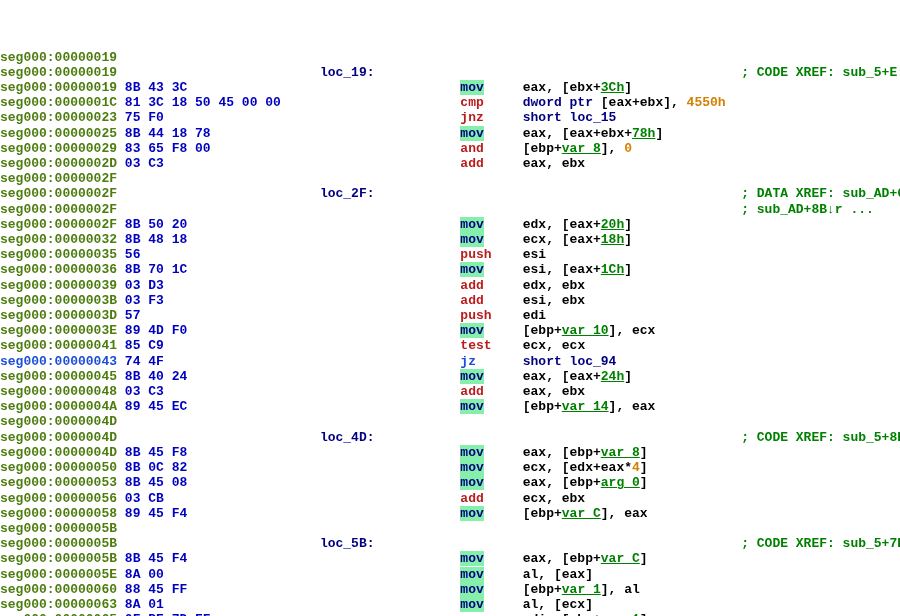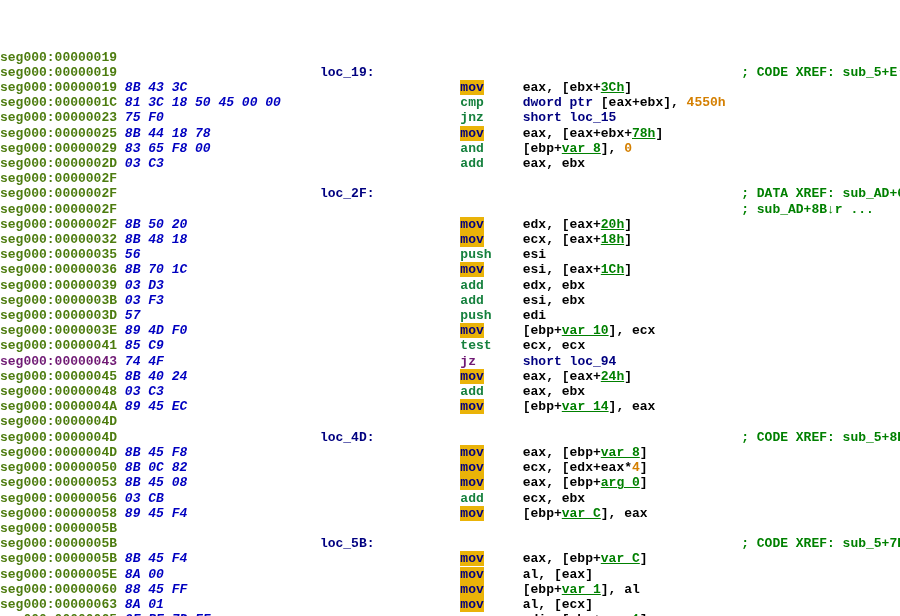--- a/index.html
+++ b/index.html
@@ -8,28 +8,28 @@
     font-weight: bold;
     background: #fff;
     color: #000;
     margin: 0;
     padding: 4px 0;
     white-space: pre;
     line-height: 15.2px;
   }
   .line { display: block; }
   .seg { color: #4d7c0f; }
-  .bytes { color: #0000c0; font-style: italic; }
+  .bytes { color: #0000c0; }
   .lbl { color: #000080; }
-  .mnem { color: #15803d; }
-  .hl { background: #eab308; color: #000080; }
+  .mnem { color: #b91c1c; }
+  .hl { background: #86efac; color: #000080; }
   .reg { color: #000; }
   .offs { color: #008000; text-decoration: underline; }
   .num { color: #d47f00; }
-  .comment { color: #701a75; }
+  .comment { color: #1d4ed8; }
   .xref { color: #008000; }
   .kw { color: #000080; margin-top: 12px; }
 </style>
 </head>
 <body>
 
 
 <div id="listing"><div class="line"><span class="seg">seg000:00000019</span> <span class="bytes">                         </span>                          </div><div class="line"><span class="seg">seg000:00000019</span> <span class="bytes">                         </span><span class="lbl">loc_19:           </span>                                    <span class="xref">; CODE XREF: sub_5+E↑j</span></div><div class="line"><span class="seg">seg000:00000019</span> <span class="bytes">8B 43 3C                 </span>                  <span class="mnem hl">mov</span>     <span class="reg">eax</span><span class="reg">, [</span><span class="reg">ebx</span><span class="reg">+</span><span class="offs">3Ch</span><span class="reg">]</span></div><div class="line"><span class="seg">seg000:0000001C</span> <span class="bytes">81 3C 18 50 45 00 00     </span>                  <span class="mnem">cmp</span>     <span class="kw">dword ptr</span><span class="reg"> [</span><span class="reg">eax</span><span class="reg">+</span><span class="reg">ebx</span><span class="reg">], </span><span class="num">4550h</span></div><div class="line"><span class="seg">seg000:00000023</span> <span class="bytes">75 F0                    </span>                  <span class="mnem">jnz</span>     <span class="kw">short</span><span class="reg"> </span><span class="lbl">loc_15</span></div><div class="line"><span class="seg">seg000:00000025</span> <span class="bytes">8B 44 18 78              </span>                  <span class="mnem hl">mov</span>     <span class="reg">eax</span><span class="reg">, [</span><span class="reg">eax</span><span class="reg">+</span><span class="reg">ebx</span><span class="reg">+</span><span class="offs">78h</span><span class="reg">]</span></div><div class="line"><span class="seg">seg000:00000029</span> <span class="bytes">83 65 F8 00              </span>                  <span class="mnem">and</span>     <span class="reg">[</span><span class="reg">ebp</span><span class="reg">+</span><span class="offs">var_8</span><span class="reg">], </span><span class="num">0</span></div><div class="line"><span class="seg">seg000:0000002D</span> <span class="bytes">03 C3                    </span>                  <span class="mnem">add</span>     <span class="reg">eax</span><span class="reg">, </span><span class="reg">ebx</span></div><div class="line"><span class="seg">seg000:0000002F</span> <span class="bytes">                         </span>                          </div><div class="line"><span class="seg">seg000:0000002F</span> <span class="bytes">                         </span><span class="lbl">loc_2F:           </span>                                    <span class="xref">; DATA XREF: sub_AD+6↓r</span></div><div class="line"><span class="seg">seg000:0000002F</span> <span class="bytes">                         </span>                                                      <span class="xref">; sub_AD+8B↓r ...</span></div><div class="line"><span class="seg">seg000:0000002F</span> <span class="bytes">8B 50 20                 </span>                  <span class="mnem hl">mov</span>     <span class="reg">edx</span><span class="reg">, [</span><span class="reg">eax</span><span class="reg">+</span><span class="offs">20h</span><span class="reg">]</span></div><div class="line"><span class="seg">seg000:00000032</span> <span class="bytes">8B 48 18                 </span>                  <span class="mnem hl">mov</span>     <span class="reg">ecx</span><span class="reg">, [</span><span class="reg">eax</span><span class="reg">+</span><span class="offs">18h</span><span class="reg">]</span></div><div class="line"><span class="seg">seg000:00000035</span> <span class="bytes">56                       </span>                  <span class="mnem">push</span>    <span class="reg">esi</span></div><div class="line"><span class="seg">seg000:00000036</span> <span class="bytes">8B 70 1C                 </span>                  <span class="mnem hl">mov</span>     <span class="reg">esi</span><span class="reg">, [</span><span class="reg">eax</span><span class="reg">+</span><span class="offs">1Ch</span><span class="reg">]</span></div><div class="line"><span class="seg">seg000:00000039</span> <span class="bytes">03 D3                    </span>                  <span class="mnem">add</span>     <span class="reg">edx</span><span class="reg">, </span><span class="reg">ebx</span></div><div class="line"><span class="seg">seg000:0000003B</span> <span class="bytes">03 F3                    </span>                  <span class="mnem">add</span>     <span class="reg">esi</span><span class="reg">, </span><span class="reg">ebx</span></div><div class="line"><span class="seg">seg000:0000003D</span> <span class="bytes">57                       </span>                  <span class="mnem">push</span>    <span class="reg">edi</span></div><div class="line"><span class="seg">seg000:0000003E</span> <span class="bytes">89 4D F0                 </span>                  <span class="mnem hl">mov</span>     <span class="reg">[</span><span class="reg">ebp</span><span class="reg">+</span><span class="offs">var_10</span><span class="reg">], </span><span class="reg">ecx</span></div><div class="line"><span class="seg">seg000:00000041</span> <span class="bytes">85 C9                    </span>                  <span class="mnem">test</span>    <span class="reg">ecx</span><span class="reg">, </span><span class="reg">ecx</span></div><div class="line"><span class="comment">seg000:00000043</span> <span class="bytes">74 4F                    </span>                  <span class="comment">jz</span>      <span class="kw">short</span><span class="reg"> </span><span class="lbl">loc_94</span></div><div class="line"><span class="seg">seg000:00000045</span> <span class="bytes">8B 40 24                 </span>                  <span class="mnem hl">mov</span>     <span class="reg">eax</span><span class="reg">, [</span><span class="reg">eax</span><span class="reg">+</span><span class="offs">24h</span><span class="reg">]</span></div><div class="line"><span class="seg">seg000:00000048</span> <span class="bytes">03 C3                    </span>                  <span class="mnem">add</span>     <span class="reg">eax</span><span class="reg">, </span><span class="reg">ebx</span></div><div class="line"><span class="seg">seg000:0000004A</span> <span class="bytes">89 45 EC                 </span>                  <span class="mnem hl">mov</span>     <span class="reg">[</span><span class="reg">ebp</span><span class="reg">+</span><span class="offs">var_14</span><span class="reg">], </span><span class="reg">eax</span></div><div class="line"><span class="seg">seg000:0000004D</span> <span class="bytes">                         </span>                          </div><div class="line"><span class="seg">seg000:0000004D</span> <span class="bytes">                         </span><span class="lbl">loc_4D:           </span>                                    <span class="xref">; CODE XREF: sub_5+8D↓j</span></div><div class="line"><span class="seg">seg000:0000004D</span> <span class="bytes">8B 45 F8                 </span>                  <span class="mnem hl">mov</span>     <span class="reg">eax</span><span class="reg">, [</span><span class="reg">ebp</span><span class="reg">+</span><span class="offs">var_8</span><span class="reg">]</span></div><div class="line"><span class="seg">seg000:00000050</span> <span class="bytes">8B 0C 82                 </span>                  <span class="mnem hl">mov</span>     <span class="reg">ecx</span><span class="reg">, [</span><span class="reg">edx</span><span class="reg">+</span><span class="reg">eax</span><span class="reg">*</span><span class="num">4</span><span class="reg">]</span></div><div class="line"><span class="seg">seg000:00000053</span> <span class="bytes">8B 45 08                 </span>                  <span class="mnem hl">mov</span>     <span class="reg">eax</span><span class="reg">, [</span><span class="reg">ebp</span><span class="reg">+</span><span class="offs">arg_0</span><span class="reg">]</span></div><div class="line"><span class="seg">seg000:00000056</span> <span class="bytes">03 CB                    </span>                  <span class="mnem">add</span>     <span class="reg">ecx</span><span class="reg">, </span><span class="reg">ebx</span></div><div class="line"><span class="seg">seg000:00000058</span> <span class="bytes">89 45 F4                 </span>                  <span class="mnem hl">mov</span>     <span class="reg">[</span><span class="reg">ebp</span><span class="reg">+</span><span class="offs">var_C</span><span class="reg">], </span><span class="reg">eax</span></div><div class="line"><span class="seg">seg000:0000005B</span> <span class="bytes">                         </span>                          </div><div class="line"><span class="seg">seg000:0000005B</span> <span class="bytes">                         </span><span class="lbl">loc_5B:           </span>                                    <span class="xref">; CODE XREF: sub_5+7E↓j</span></div><div class="line"><span class="seg">seg000:0000005B</span> <span class="bytes">8B 45 F4                 </span>                  <span class="mnem hl">mov</span>     <span class="reg">eax</span><span class="reg">, [</span><span class="reg">ebp</span><span class="reg">+</span><span class="offs">var_C</span><span class="reg">]</span></div><div class="line"><span class="seg">seg000:0000005E</span> <span class="bytes">8A 00                    </span>                  <span class="mnem hl">mov</span>     <span class="reg">al</span><span class="reg">, [</span><span class="reg">eax</span><span class="reg">]</span></div><div class="line"><span class="seg">seg000:00000060</span> <span class="bytes">88 45 FF                 </span>                  <span class="mnem hl">mov</span>     <span class="reg">[</span><span class="reg">ebp</span><span class="reg">+</span><span class="offs">var_1</span><span class="reg">], </span><span class="reg">al</span></div><div class="line"><span class="seg">seg000:00000063</span> <span class="bytes">8A 01                    </span>                  <span class="mnem hl">mov</span>     <span class="reg">al</span><span class="reg">, [</span><span class="reg">ecx</span><span class="reg">]</span></div><div class="line"><span class="seg">seg000:00000065</span> <span class="bytes">0F BE 7D FF              </span>                  <span class="mnem">movsx</span>   <span class="reg">edi</span><span class="reg">, [</span><span class="reg">ebp</span><span class="reg">+</span><span class="offs">var_1</span><span class="reg">]</span></div></div>
 
 

